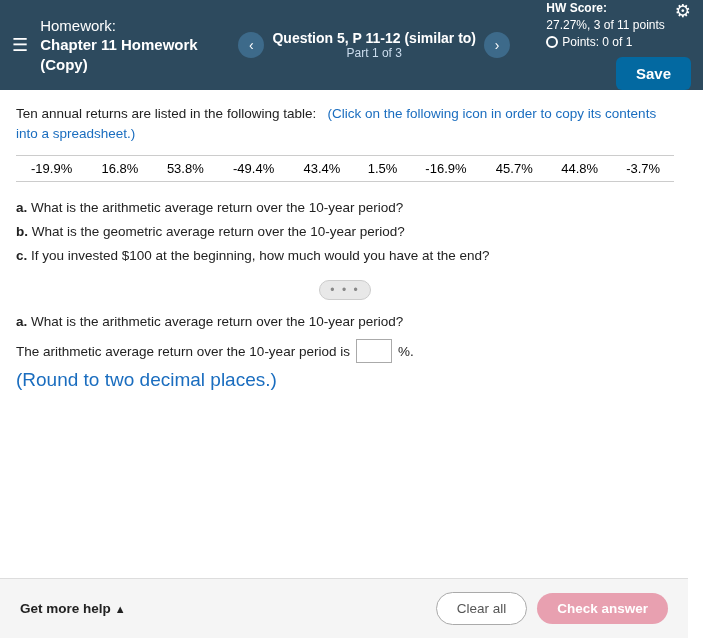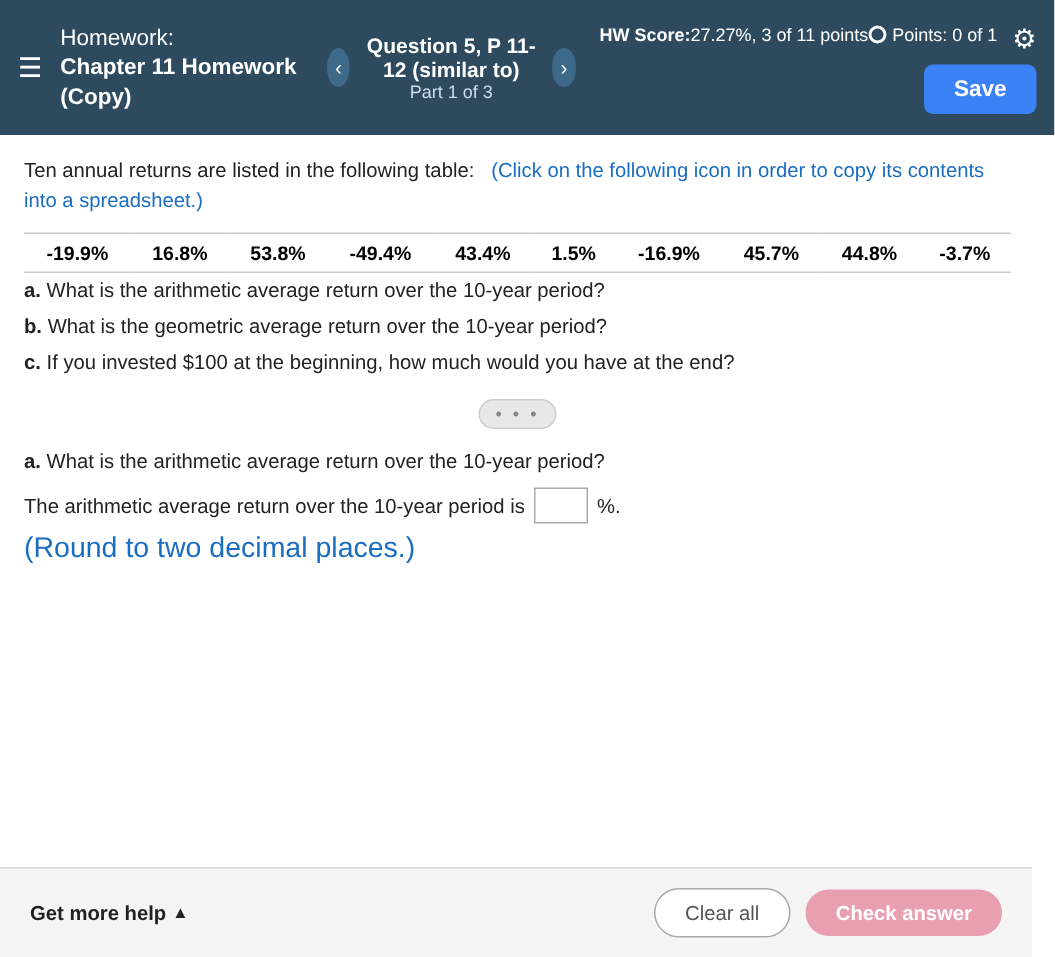--- a/index.html
+++ b/index.html
@@ -71,20 +71,21 @@
     }
     .header-right {
       display: flex;
       flex-direction: column;
       align-items: flex-end;
       gap: 6px;
       margin-left: 8px;
     }
     .hw-score-block {
       display: flex;
+      flex-direction: column;
       align-items: flex-start;
       font-size: 12px;
       color: #fff;
       line-height: 1.4;
     }
     .hw-score-label {
       font-weight: bold;
     }
     .points-row {
       display: flex;
@@ -97,21 +98,21 @@
       border-radius: 50%;
       border: 2px solid #fff;
       display: inline-block;
     }
     .gear-icon {
       font-size: 18px;
       color: #fff;
       cursor: pointer;
     }
     .save-btn {
-      background: #3b82f6;
+      background: #0369a1;
       color: #fff;
       border: none;
       border-radius: 6px;
       padding: 8px 20px;
       font-size: 15px;
       font-weight: bold;
       cursor: pointer;
     }
 
     
@@ -129,23 +130,23 @@
     }
     .spreadsheet-link {
       color: #1a6dbf;
       text-decoration: none;
     }
 
     
     .data-table {
       width: 100%;
       border-collapse: collapse;
+      margin-bottom: 14px;
       border-top: 1px solid #ccc;
       border-bottom: 1px solid #ccc;
-      font-weight: bold;
     }
     .data-table td {
       padding: 5px 6px;
       font-size: 13px;
       text-align: center;
       border: none;
     }
 
     
     .questions-block {

